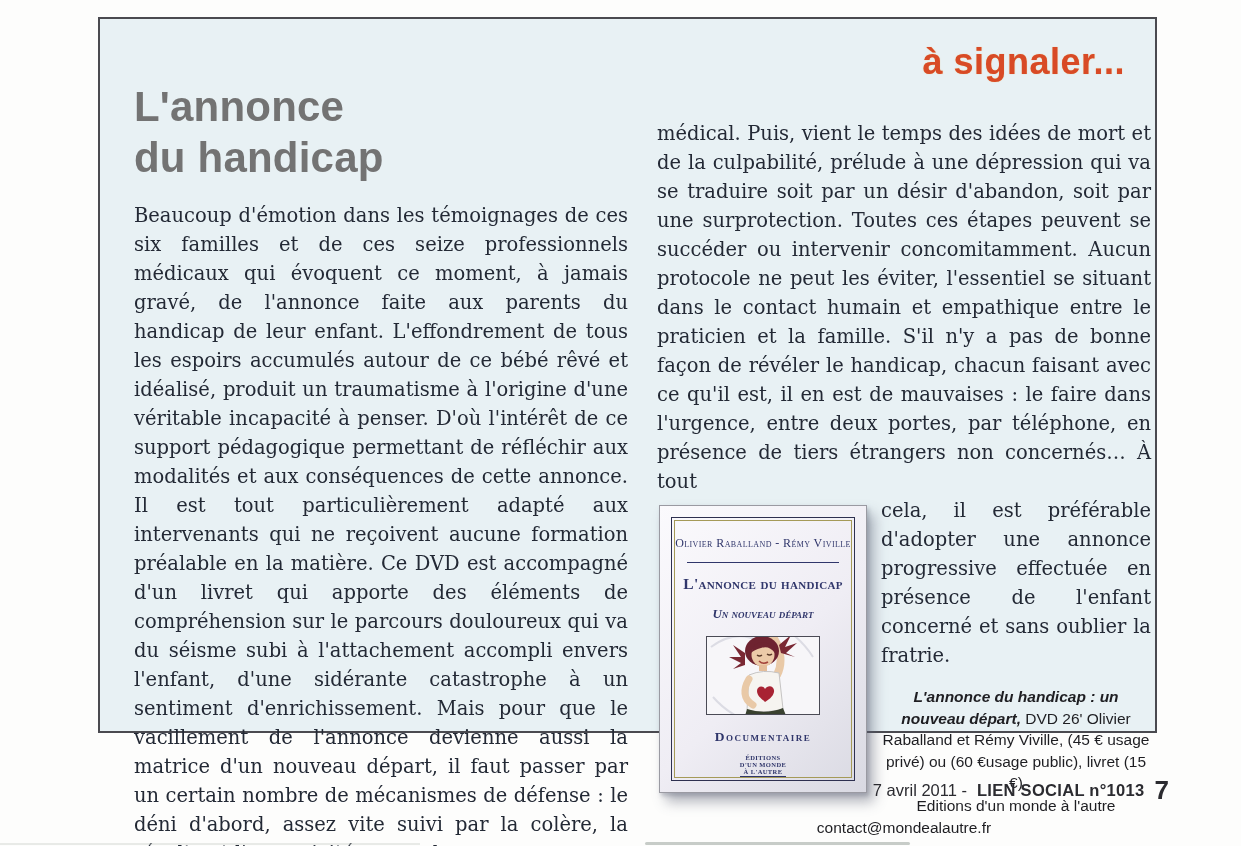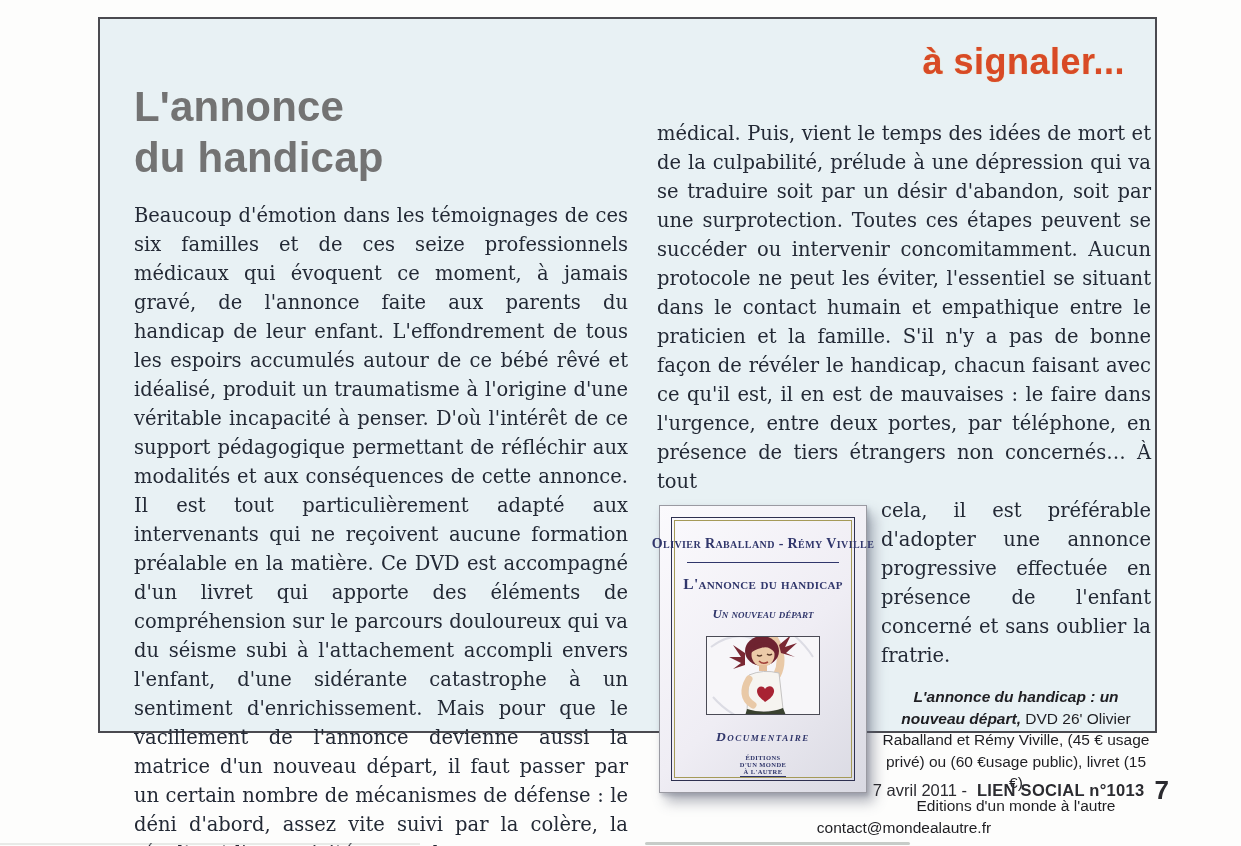--- a/index.html
+++ b/index.html
@@ -58,32 +58,32 @@
   }
   .dvd-frame-inner{
     width:100%;height:100%;box-sizing:border-box;
     border:1px solid #a59a58;
     display:flex;flex-direction:column;align-items:center;
     font-family:"Liberation Serif",serif;
     color:#30366b;
     padding-top:8px;
   }
   .dvd-authors{
-    font-variant:small-caps;font-weight:700;font-size:14px;
+    font-variant:small-caps;font-weight:400;font-size:12px;
     letter-spacing:.4px;white-space:nowrap;
   }
   .dvd-rule{width:86%;border-bottom:1.5px solid #30366b;margin:4px 0 6px 0;}
   .dvd-title{font-variant:small-caps;font-weight:700;font-size:15.5px;white-space:nowrap;letter-spacing:.3px;}
   .dvd-subtitle{font-variant:small-caps;font-weight:700;font-style:italic;font-size:13px;margin-top:1px;}
   .dvd-art{
     width:112px;height:118px;margin-top:8px;
     border:1px solid #4a4a55;background:#f7f6f9;
     display:flex;align-items:center;justify-content:center;overflow:hidden;
   }
-  .dvd-genre{font-variant:small-caps;font-weight:700;font-size:13.5px;letter-spacing:1.5px;margin-top:7px;font-style:italic;}
+  .dvd-genre{font-variant:small-caps;font-weight:700;font-size:13.5px;letter-spacing:1.5px;margin-top:7px;}
   .dvd-pub{
     margin-top:3px;text-align:center;
     font-size:6.5px;line-height:7px;font-weight:700;
     text-transform:uppercase;letter-spacing:.4px;
     border-bottom:1px solid #30366b;padding-bottom:1px;
   }
   
   .caption{
     font-family:"Liberation Sans",sans-serif;
     font-size:15.5px;line-height:21.5px;

